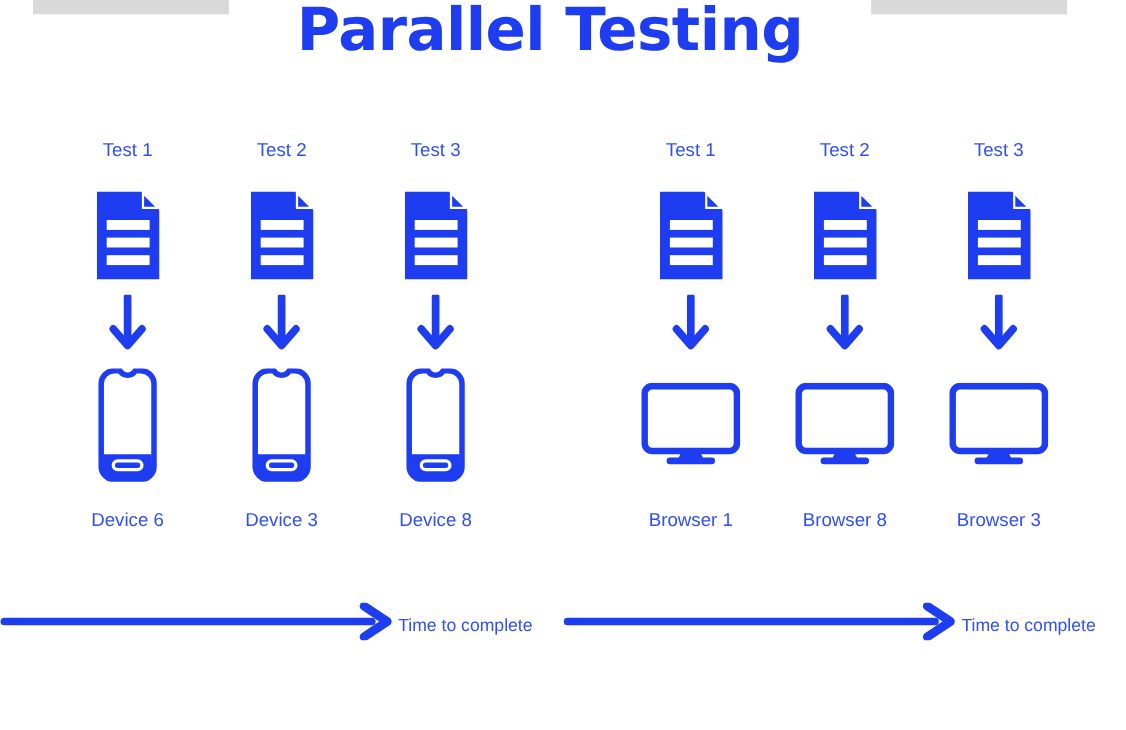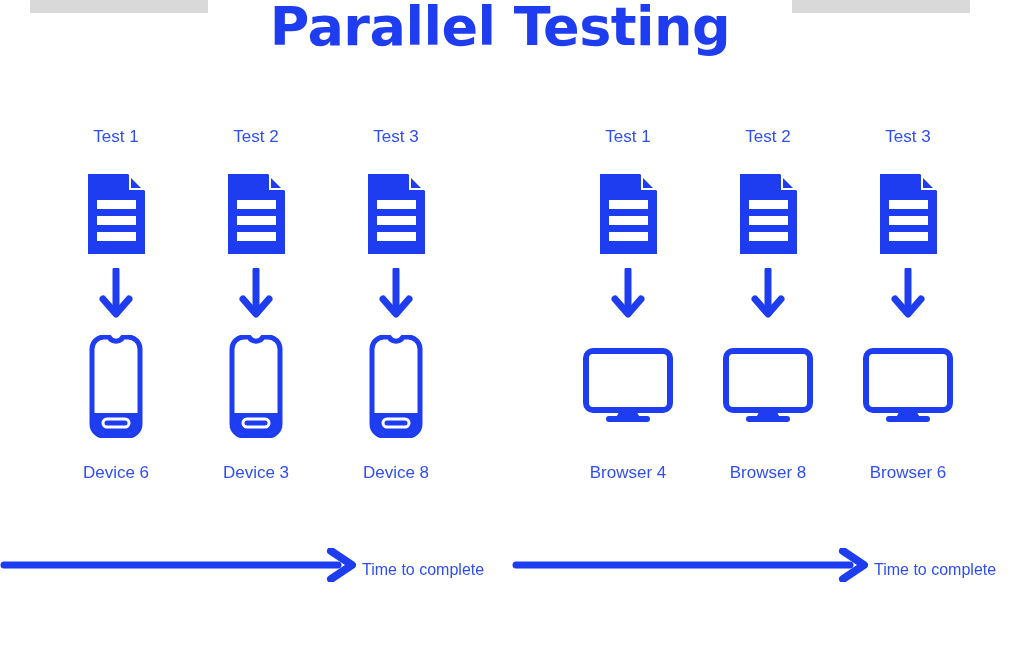--- a/index.html
+++ b/index.html
@@ -230,21 +230,21 @@
           <path d="M17 2 V44" stroke="#1f3df0" stroke-width="7" stroke-linecap="round" fill="none"></path>
           <path d="M4 31 L17 46 L30 31" stroke="#1f3df0" stroke-width="7" stroke-linecap="round" stroke-linejoin="round" fill="none"></path>
         </svg>
         <div class="device-slot">
           <svg class="monitor-icon" viewBox="0 0 90 76">
             <rect x="3" y="3" width="84" height="59" rx="7" fill="none" stroke="#1f3df0" stroke-width="6"></rect>
             <path d="M37 62 H53 L57 70 H33 Z" fill="#1f3df0"></path>
             <rect x="23" y="68" width="44" height="6" rx="3" fill="#1f3df0"></rect>
           </svg>
         </div>
-        <div class="label label-bottom">Browser 4</div>
+        <div class="label label-bottom">Browser 1</div>
       </div>
 
       <div class="column">
         <div class="label label-top">Test 2</div>
         <svg class="doc-icon" viewBox="0 0 57 80">
           <path d="M0 0 H40 L57 17 V80 H0 Z" fill="#1f3df0"></path>
           <path d="M41 0 L57 16 H41 Z" fill="#ffffff"></path>
           <path d="M43 4 L53 14 H43 Z" fill="#1f3df0"></path>
           <rect x="9" y="26" width="39" height="9" fill="#ffffff"></rect>
           <rect x="9" y="42" width="39" height="9" fill="#ffffff"></rect>
@@ -278,21 +278,21 @@
           <path d="M17 2 V44" stroke="#1f3df0" stroke-width="7" stroke-linecap="round" fill="none"></path>
           <path d="M4 31 L17 46 L30 31" stroke="#1f3df0" stroke-width="7" stroke-linecap="round" stroke-linejoin="round" fill="none"></path>
         </svg>
         <div class="device-slot">
           <svg class="monitor-icon" viewBox="0 0 90 76">
             <rect x="3" y="3" width="84" height="59" rx="7" fill="none" stroke="#1f3df0" stroke-width="6"></rect>
             <path d="M37 62 H53 L57 70 H33 Z" fill="#1f3df0"></path>
             <rect x="23" y="68" width="44" height="6" rx="3" fill="#1f3df0"></rect>
           </svg>
         </div>
-        <div class="label label-bottom">Browser 6</div>
+        <div class="label label-bottom">Browser 3</div>
       </div>
 
     </div>
 
     <div class="timeline">
       <svg class="timeline-arrow" viewBox="0 0 362 34">
         <path d="M4 17 H338" stroke="#1f3df0" stroke-width="7" stroke-linecap="round" fill="none"></path>
         <path d="M331 3 L352 17 L331 31" stroke="#1f3df0" stroke-width="8" stroke-linecap="round" stroke-linejoin="round" fill="none"></path>
       </svg>
       <div class="timeline-caption">Time to complete</div>

